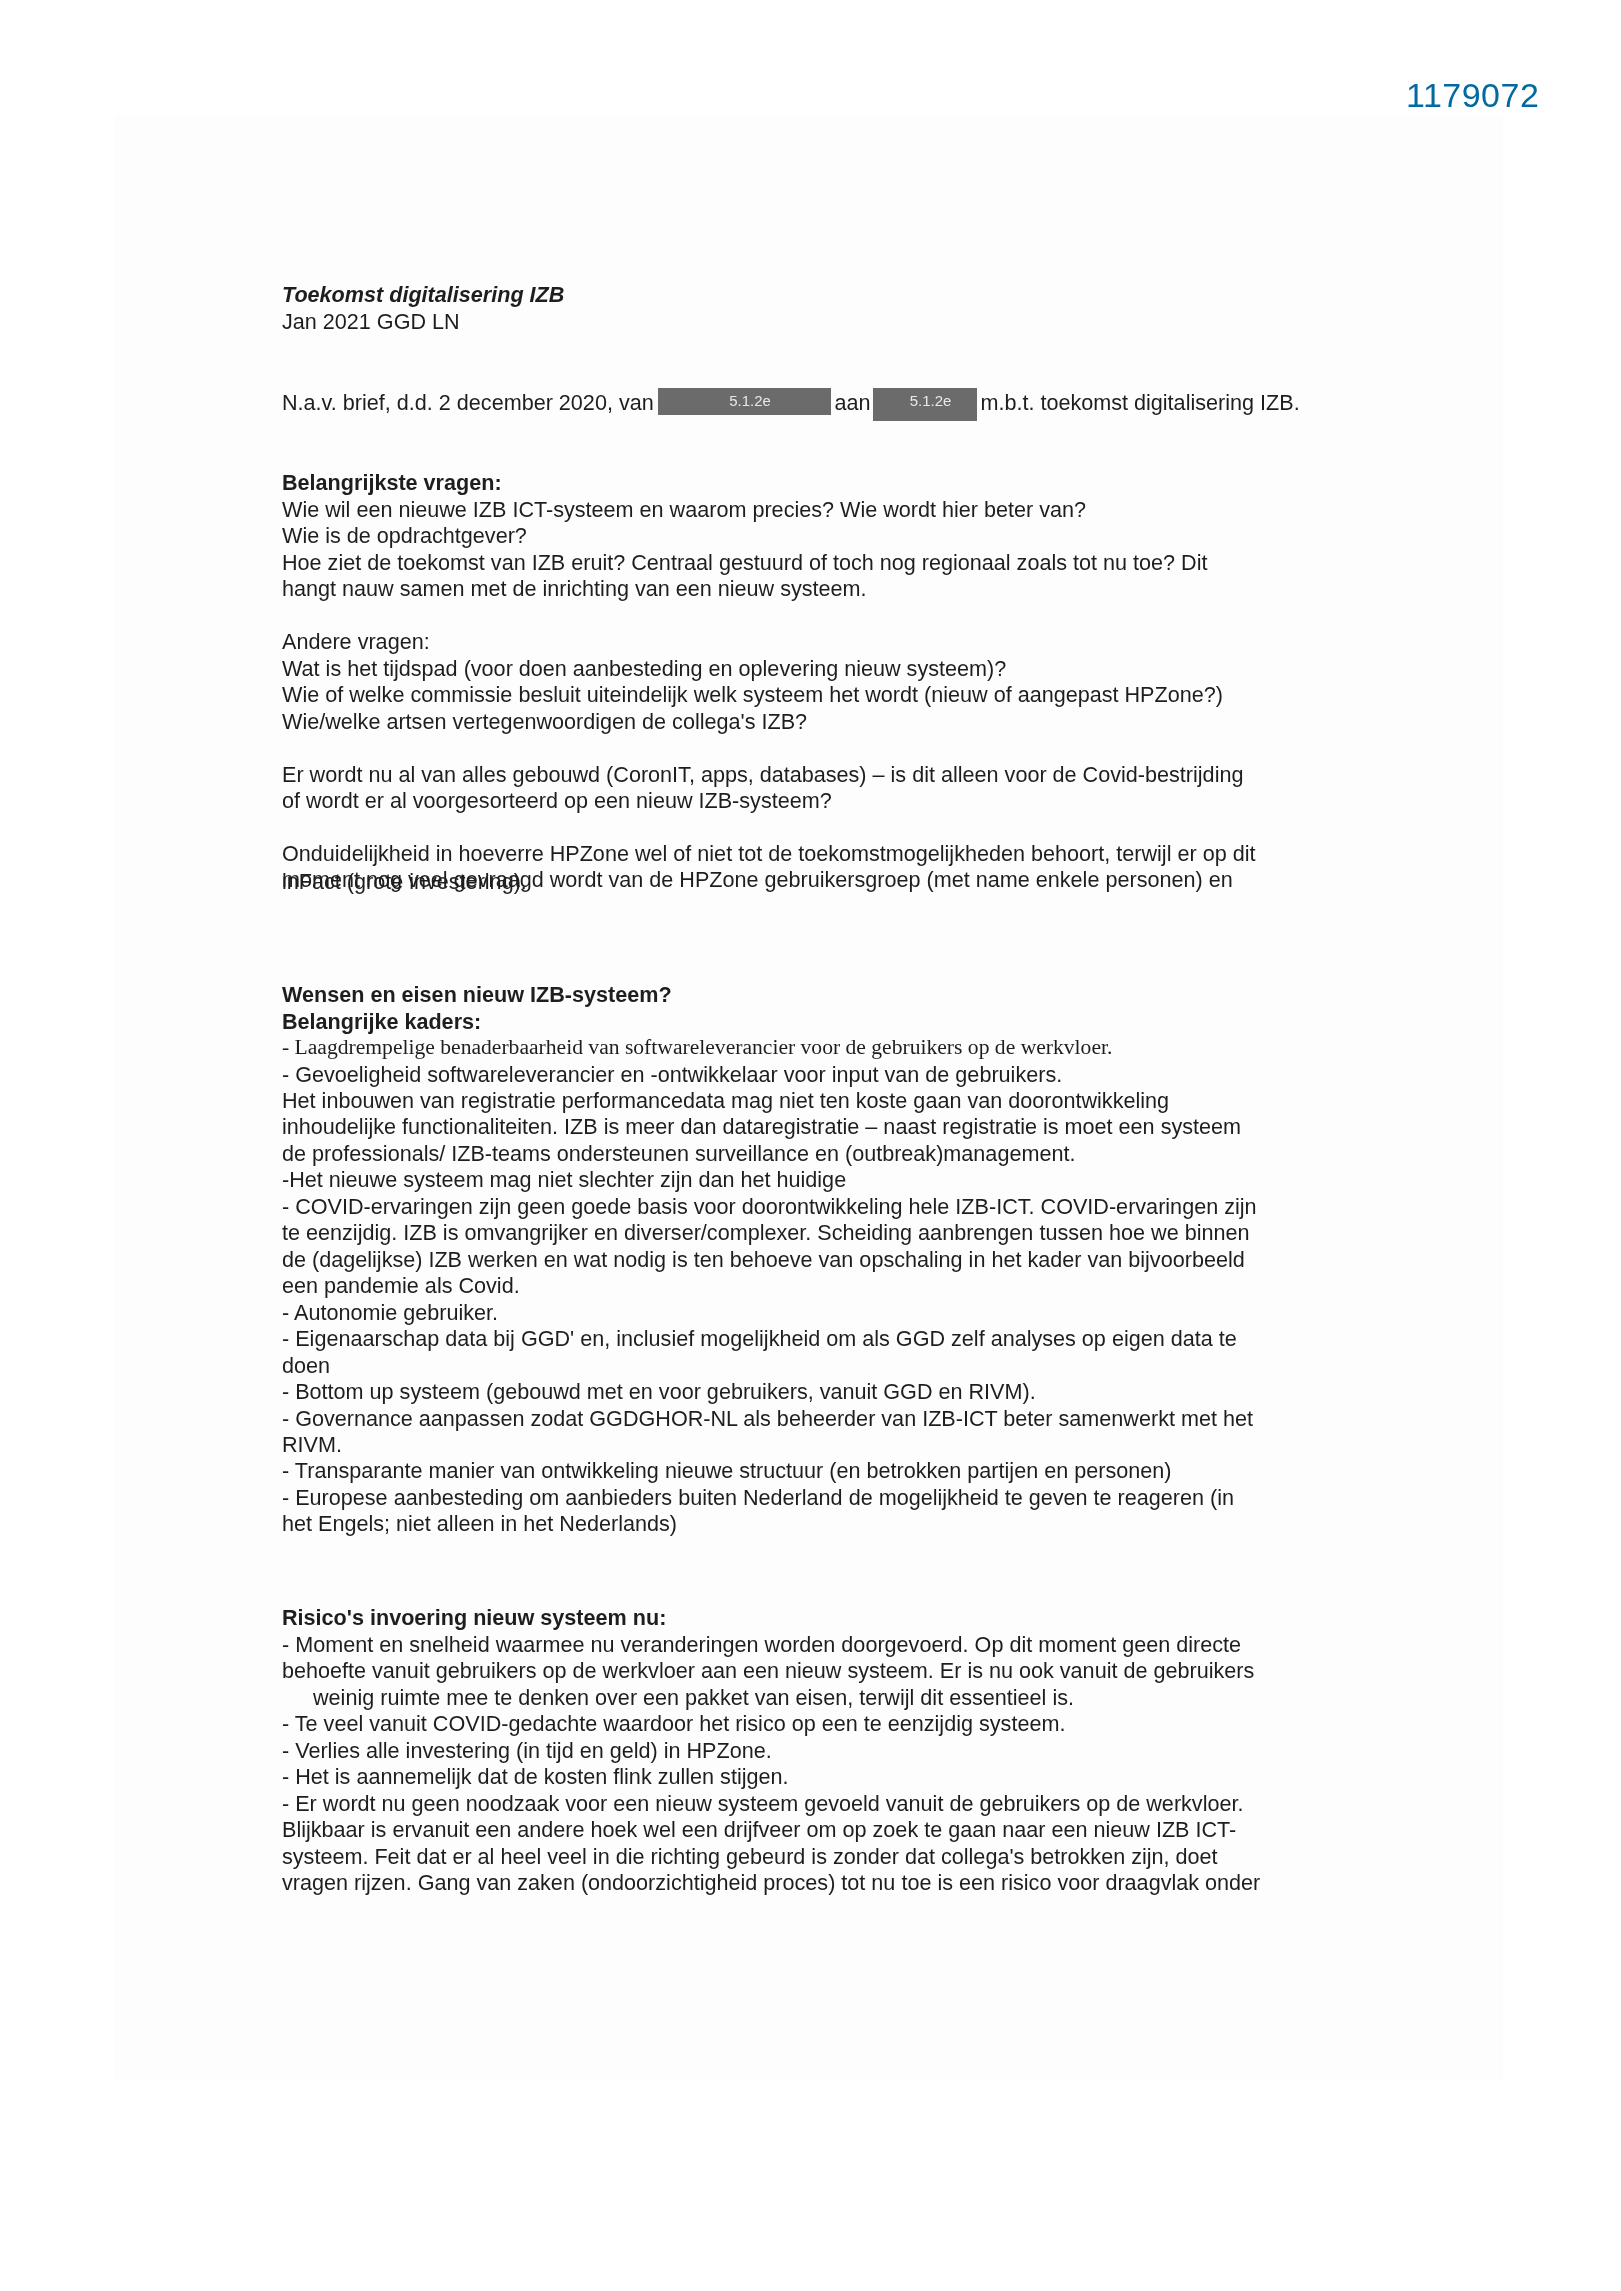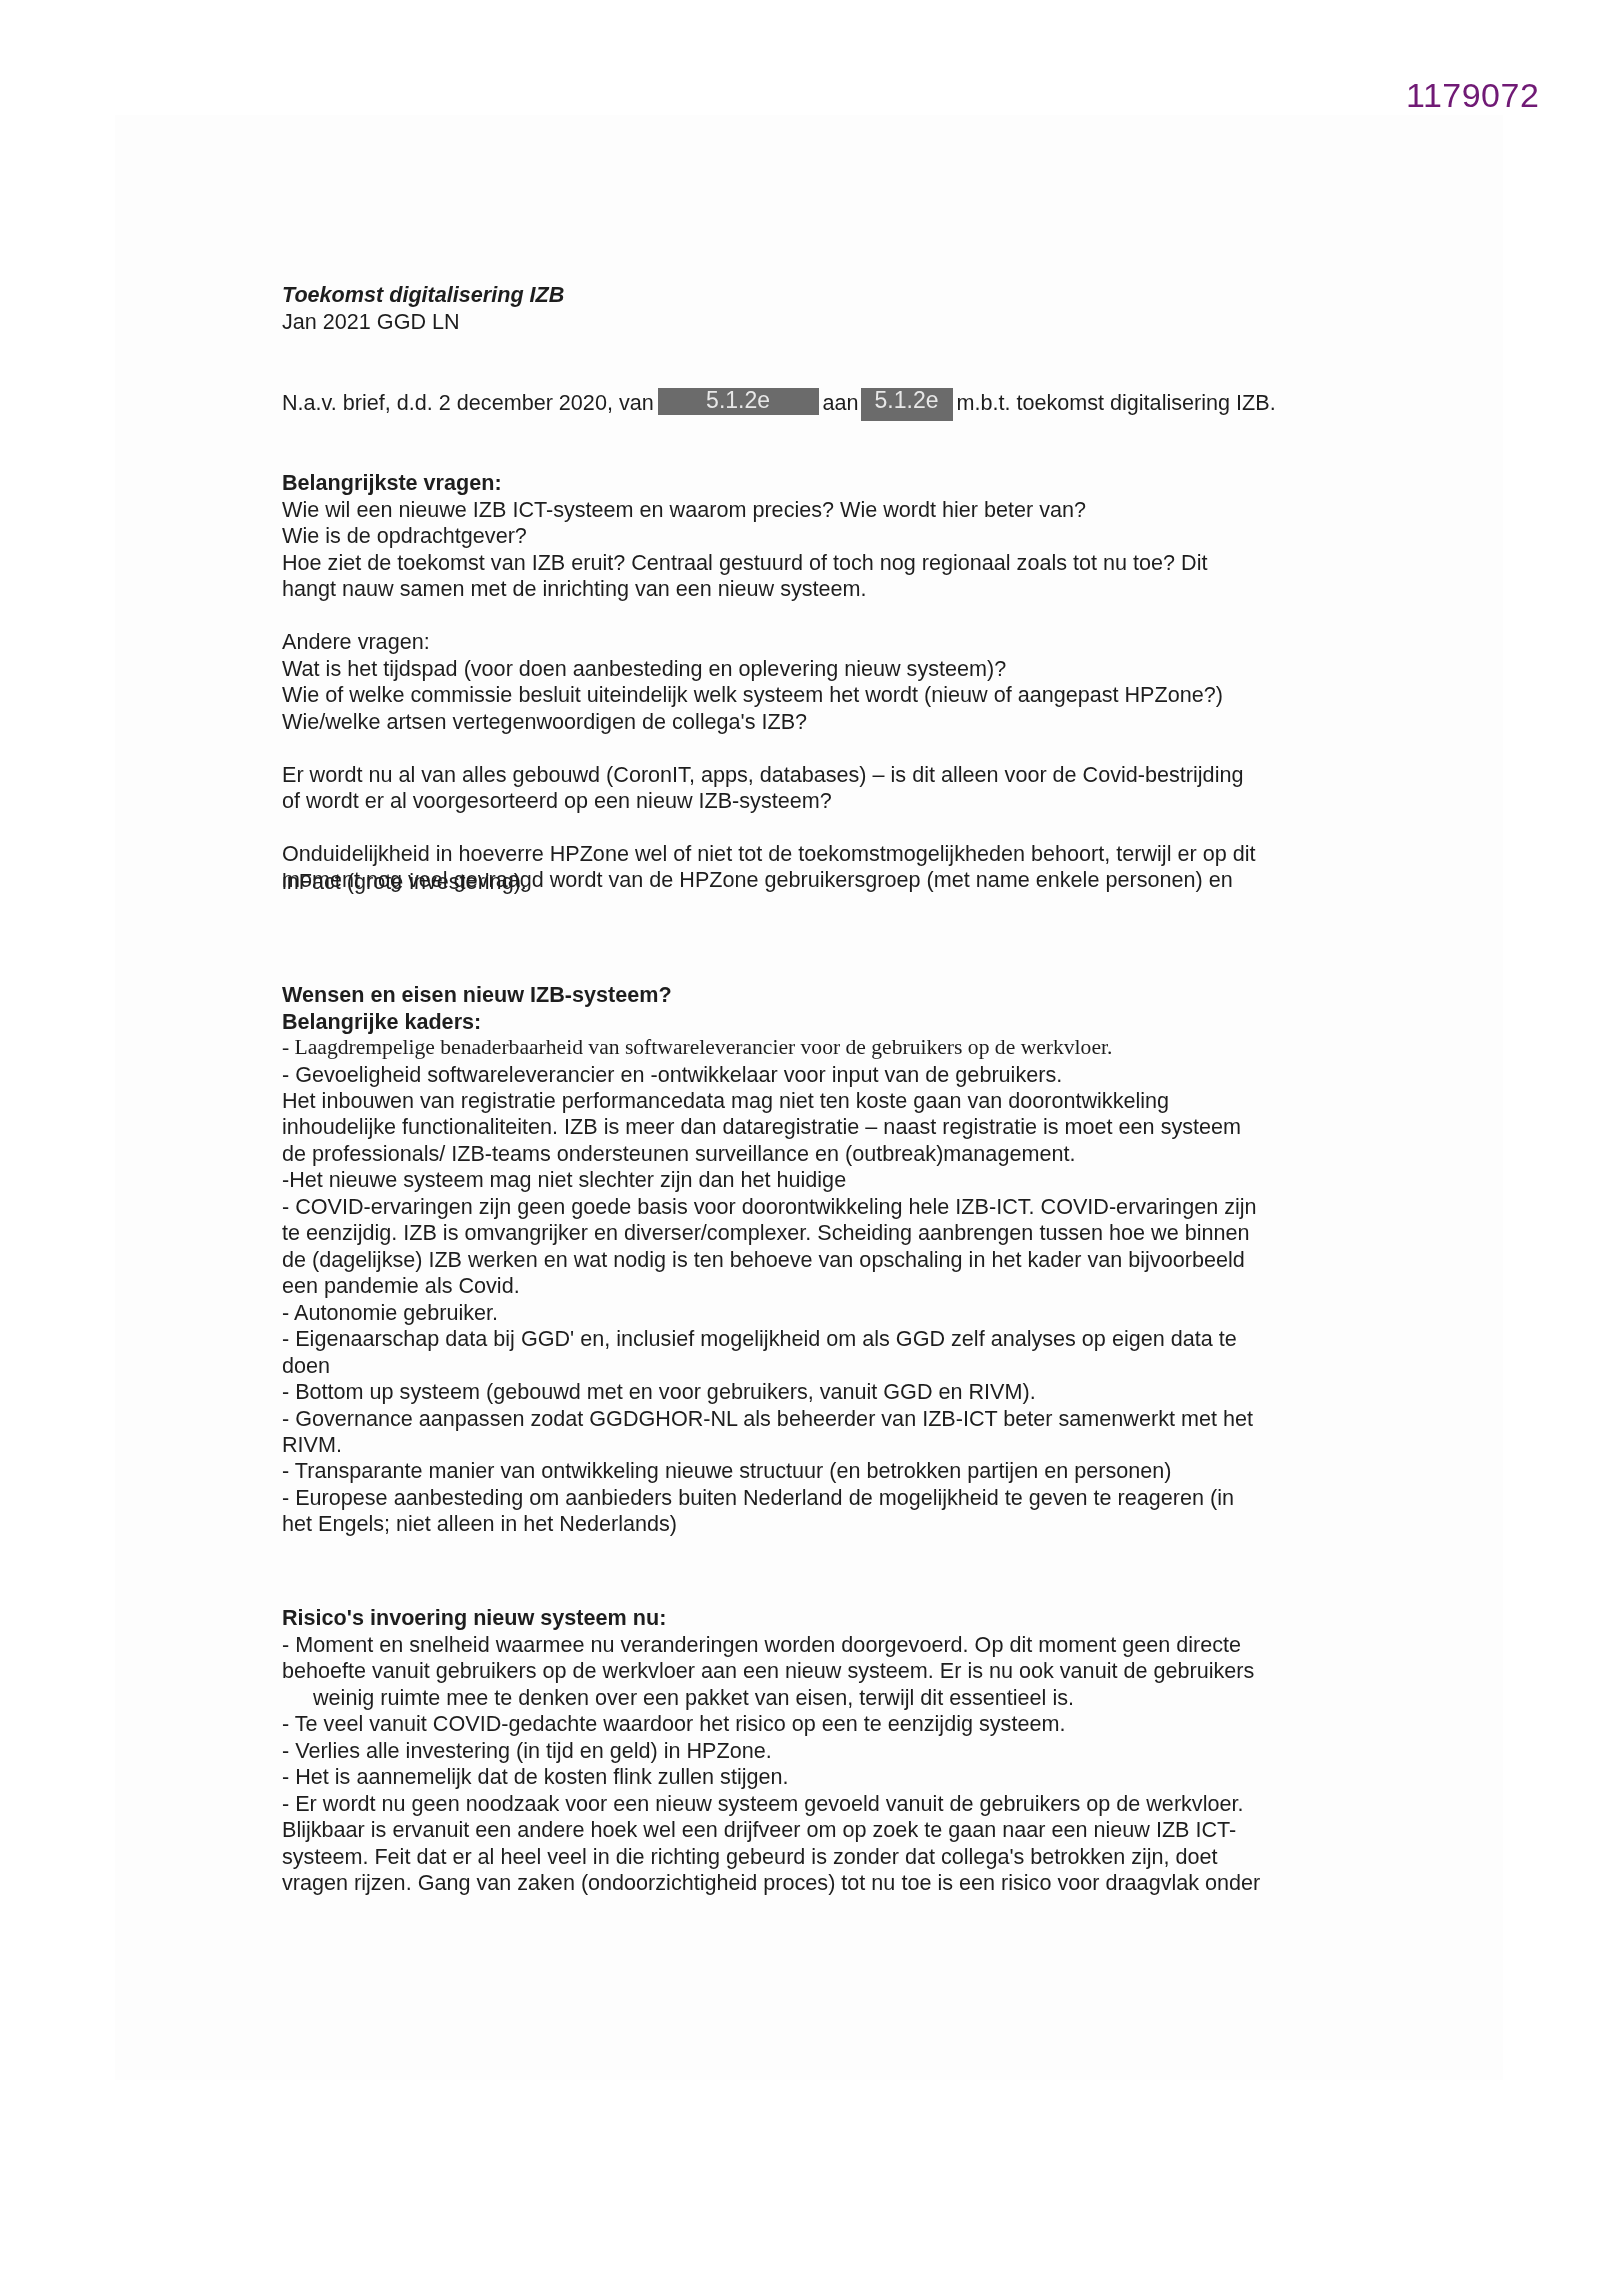--- a/index.html
+++ b/index.html
@@ -13,21 +13,21 @@
       position: relative;
       overflow: hidden;
       font-family: "Liberation Sans", sans-serif;
       color: #1a1a1a;
     }
     .doc-number {
       position: absolute;
       top: 76px;
       left: 1406px;
       font-size: 34px;
-      color: #701a75;
+      color: #0369a1;
       letter-spacing: 0.5px;
     }
     .scan-area {
       position: absolute;
       left: 115px;
       top: 115px;
       width: 1388px;
       height: 1965px;
       background: #fdfdfd;
     }
@@ -38,25 +38,26 @@
       line-height: 25.5px;
       white-space: nowrap;
       color: #1e1e1e;
       transform-origin: left top;
     }
     .b { font-weight: bold; }
     .redact {
       display: inline-block;
       background: #6b6b6b;
       color: #e8e8e8;
-      font-size: 23px;
+      font-size: 15px;
       text-align: center;
       vertical-align: middle;
       line-height: 25.5px;
       position: relative;
+      padding-left: 12px;
     }
     .redact.r1 { width: 161px; height: 27.4px; top: -2.9px; margin: 0 3.9px 0 3.9px; }
     .redact.r2 { width: 92px; height: 33px; top: 0px; margin: 0 3.9px 0 2px; line-height: 25.5px; }
   </style>
 </head>
 <body>
 
 <div class="doc-number">1179072</div>
 
 <div class="scan-area"></div>

